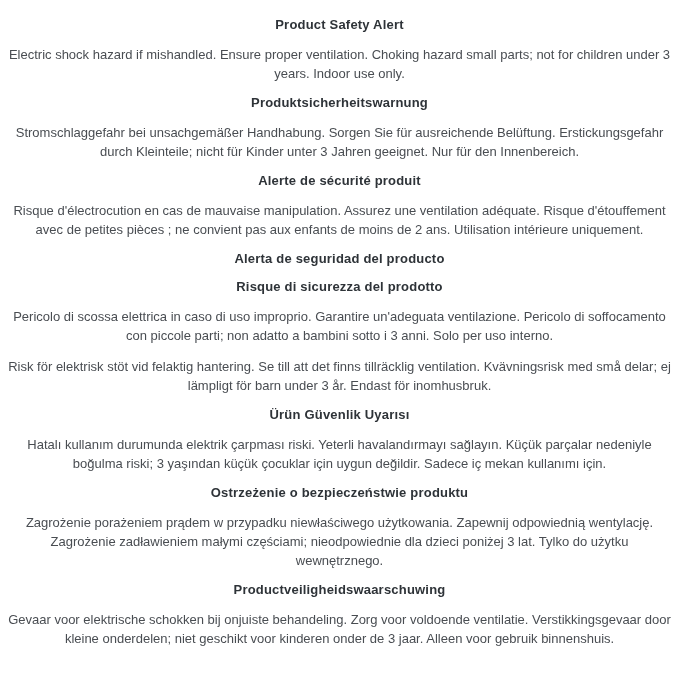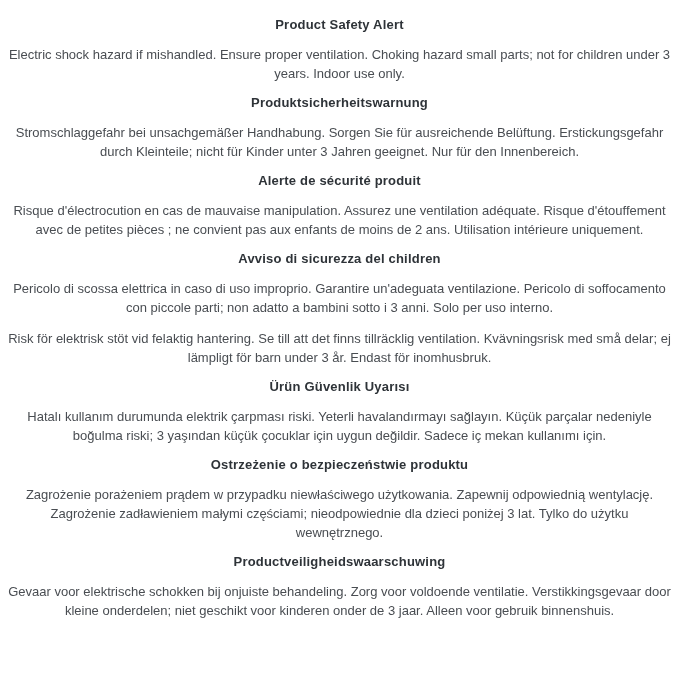--- a/index.html
+++ b/index.html
@@ -49,24 +49,25 @@
     <h2>Produktsicherheitswarnung</h2>
     <p>Stromschlaggefahr bei unsachgemäßer Handhabung. Sorgen Sie für ausreichende Belüftung. Erstickungsgefahr durch Kleinteile; nicht für Kinder unter 3 Jahren geeignet. Nur für den Innenbereich.</p>
   </section>
 
   <section class="lang-section">
     <h2>Alerte de sécurité produit</h2>
     <p>Risque d'électrocution en cas de mauvaise manipulation. Assurez une ventilation adéquate. Risque d'étouffement avec de petites pièces ; ne convient pas aux enfants de moins de 2 ans. Utilisation intérieure uniquement.</p>
   </section>
 
   <section class="lang-section">
+    <h2>Alerta de seguridad del producto</h2>
   </section>
 
   <section class="lang-section">
-    <h2>Avviso di sicurezza del children</h2>
+    <h2>Risque di sicurezza del prodotto</h2>
     <p>Pericolo di scossa elettrica in caso di uso improprio. Garantire un'adeguata ventilazione. Pericolo di soffocamento con piccole parti; non adatto a bambini sotto i 3 anni. Solo per uso interno.</p>
   </section>
 
   <section class="lang-section">
     <p>Risk för elektrisk stöt vid felaktig hantering. Se till att det finns tillräcklig ventilation. Kvävningsrisk med små delar; ej lämpligt för barn under 3 år. Endast för inomhusbruk.</p>
   </section>
 
   <section class="lang-section">
     <h2>Ürün Güvenlik Uyarısı</h2>
     <p>Hatalı kullanım durumunda elektrik çarpması riski. Yeterli havalandırmayı sağlayın. Küçük parçalar nedeniyle boğulma riski; 3 yaşından küçük çocuklar için uygun değildir. Sadece iç mekan kullanımı için.</p>

